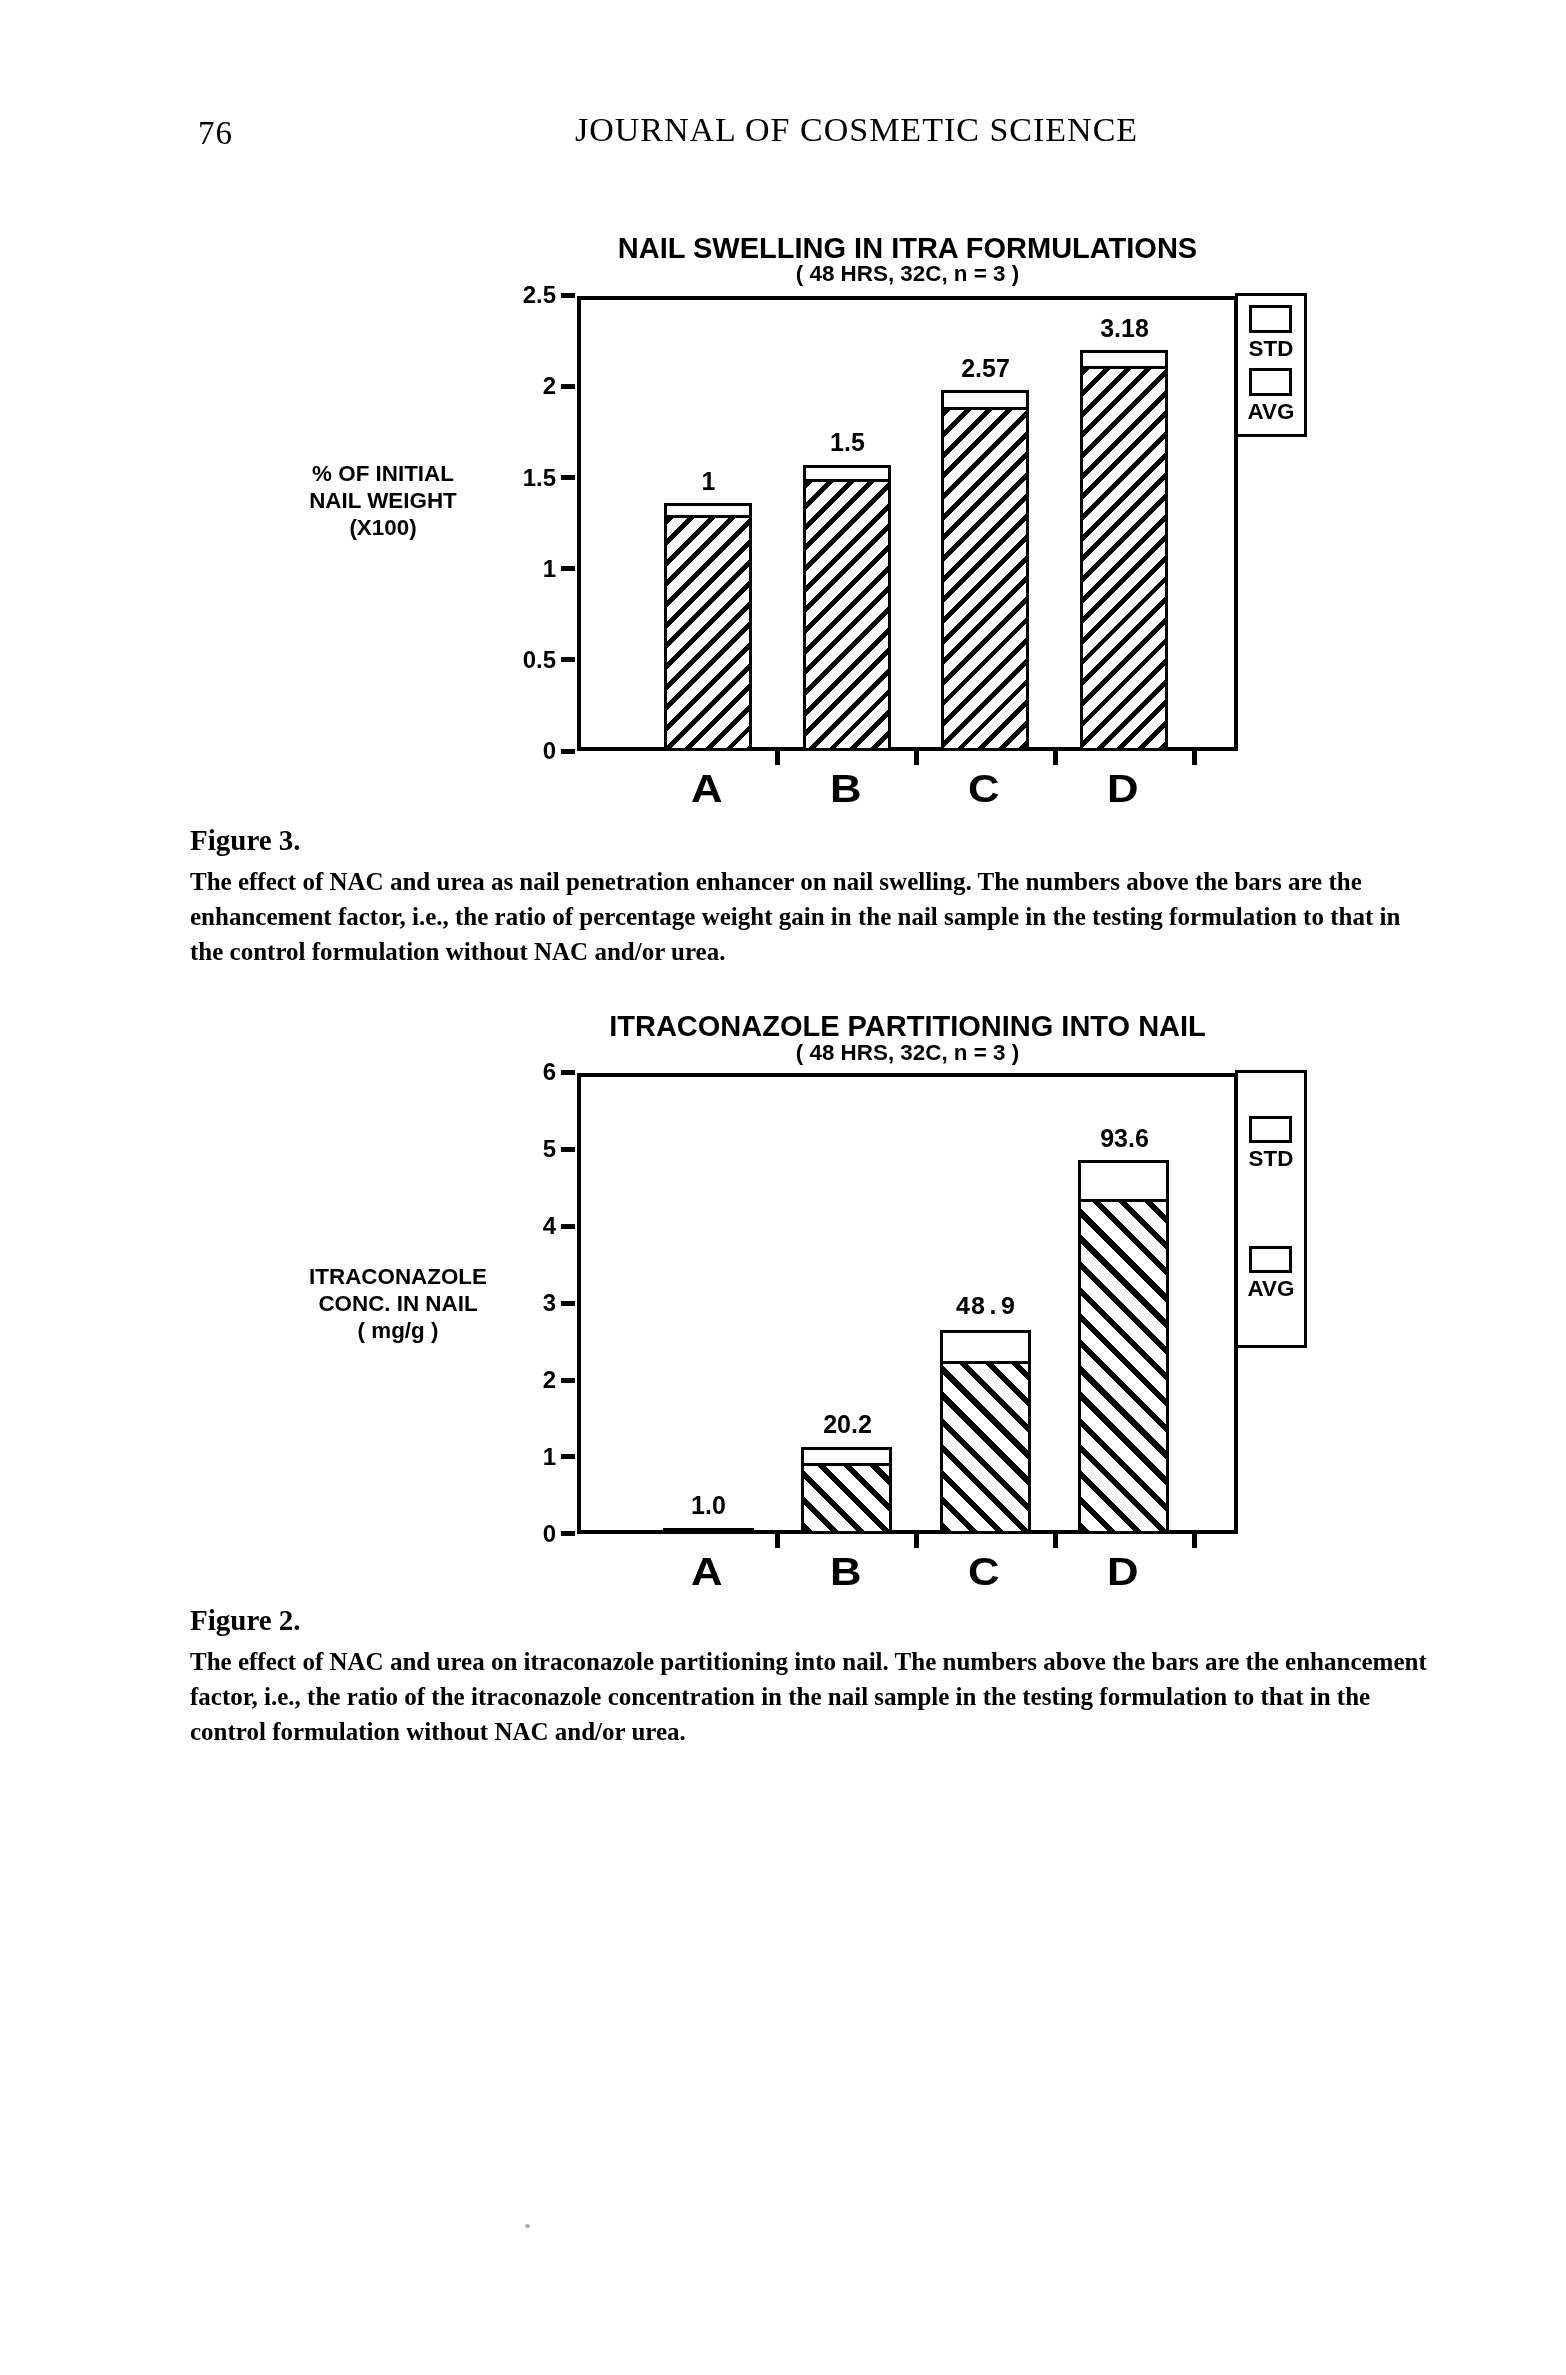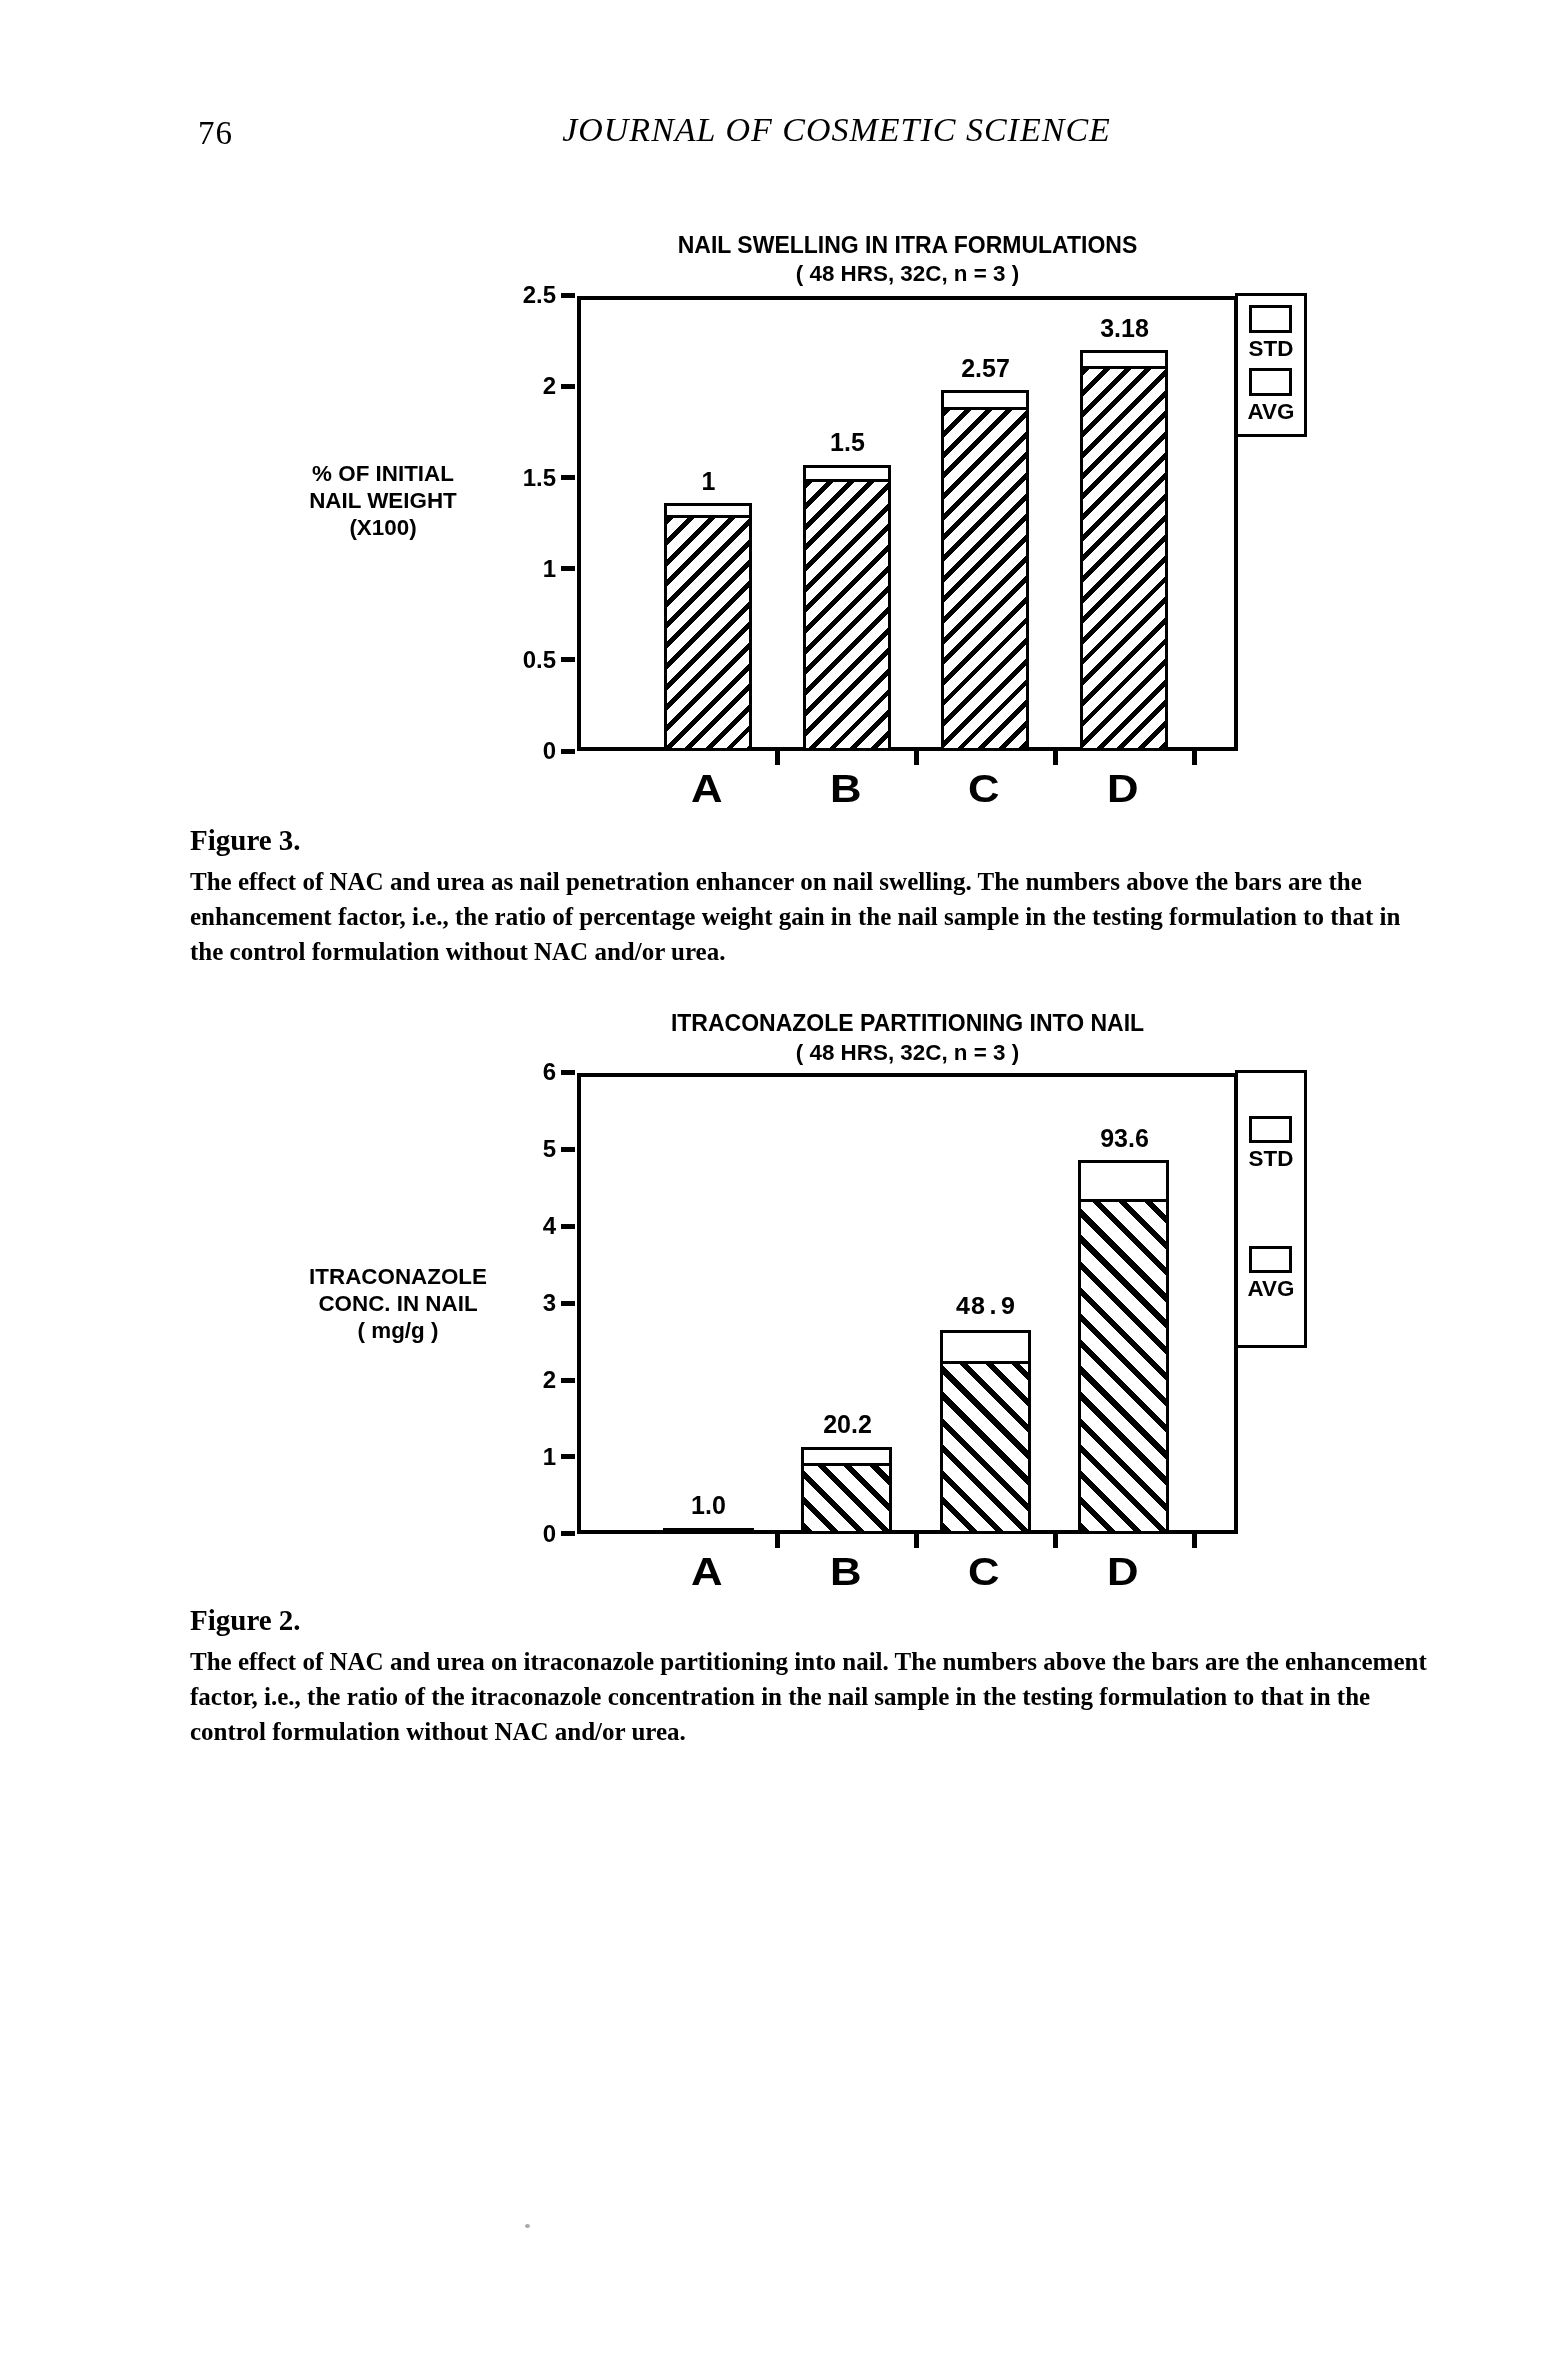--- a/index.html
+++ b/index.html
@@ -9,21 +9,21 @@
   }
   .abs{position:absolute;}
   
   .page-num{font-size:33px;letter-spacing:1px;}
   .journal-title{font-size:34px;letter-spacing:1px;text-align:center;}
   
   .chart-title,.chart-subtitle{
     font-family:"Liberation Sans",sans-serif;font-weight:700;text-align:center;
     letter-spacing:0px;
   }
-  .chart-title{font-size:23px;}
+  .chart-title{font-size:29px;}
   .chart-subtitle{font-size:22.4px;}
   .ylab{
     font-family:"Liberation Sans",sans-serif;font-weight:700;font-size:22.4px;
     line-height:27px;text-align:center;
   }
   .plot{border:4.9px solid #000;background:#fff;box-sizing:border-box;}
   .ytick-label{
     font-family:"Liberation Sans",sans-serif;font-weight:700;font-size:24px;
     text-align:right;line-height:25px;
   }
@@ -59,21 +59,21 @@
   .fig-label{font-size:29px;font-weight:700;}
   .fig-caption{font-size:25px;font-weight:700;line-height:35px;text-align:left;}
   .speck{width:4.9px;height:3.9px;background:#aaa;border-radius:50%;}
 </style>
 </head>
 <body>
 
 <div id="page">
 
   <div class="abs page-num" style="left:198px;top:115px;">76</div>
-  <div class="abs journal-title" style="left:544px;top:111px;width:585px;font-style:italic;">JOURNAL OF COSMETIC SCIENCE</div>
+  <div class="abs journal-title" style="left:564px;top:111px;width:585px;">JOURNAL OF COSMETIC SCIENCE</div>
 
   <div class="abs chart-title" style="left:577px;top:232px;width:661px;">NAIL SWELLING IN ITRA FORMULATIONS</div>
   <div class="abs chart-subtitle" style="left:577px;top:261px;width:661px;">( 48 HRS, 32C, n = 3 )</div>
 
   <div class="abs ylab" style="left:278px;top:460px;width:210px;">
     <div>% OF INITIAL</div>
     <div>NAIL WEIGHT</div>
     <div>(X100)</div>
   </div>
 

